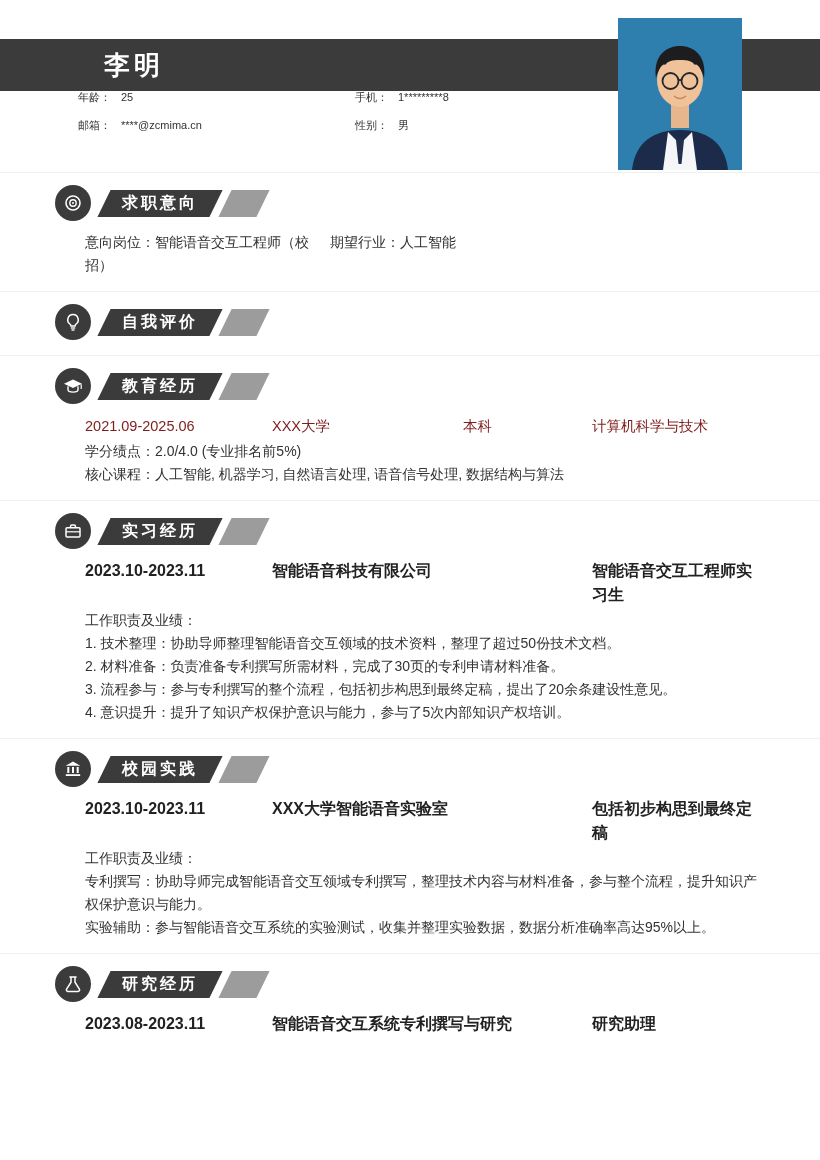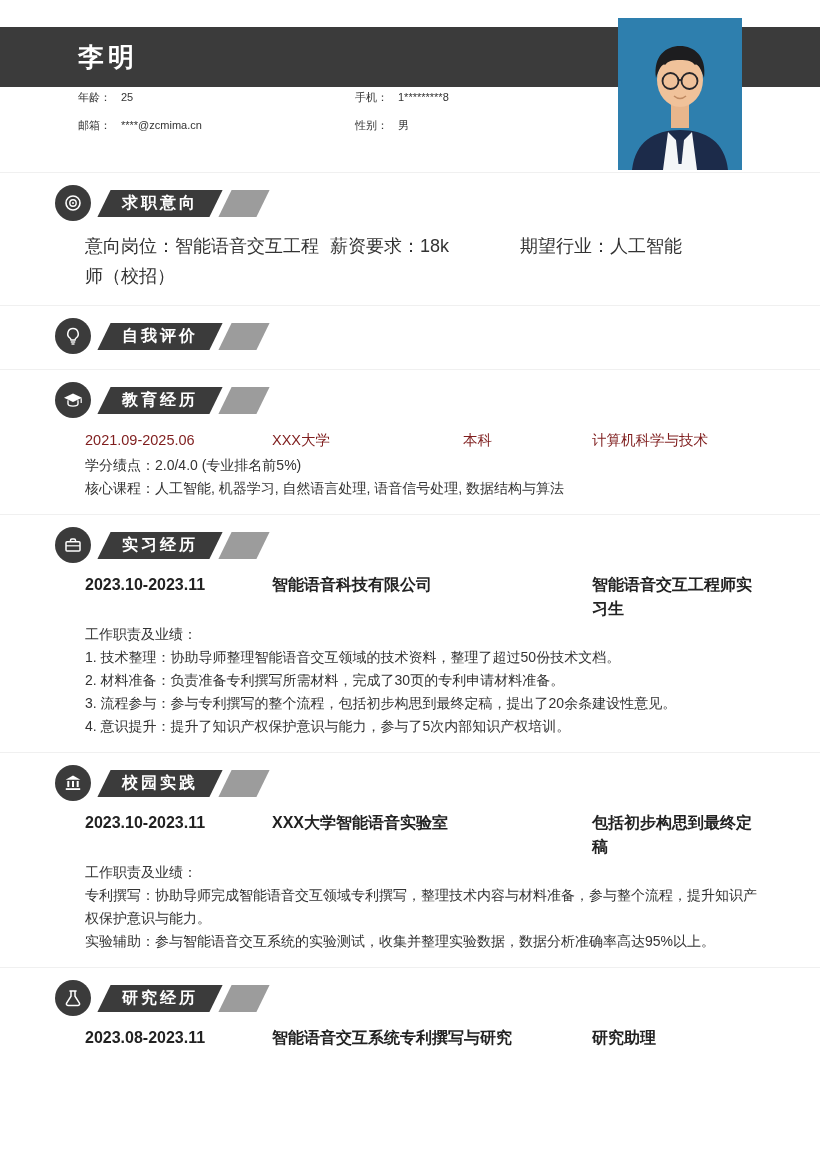--- a/index.html
+++ b/index.html
@@ -6,22 +6,22 @@
   html,body { background:#fff; }
   body {
     width:820px; height:1160px; overflow:hidden;
     font-family:"Liberation Sans","DejaVu Sans",sans-serif;
     color:#333;
   }
   .page { position:relative; width:820px; height:1160px; background:#fff; }
 
   
   .topbar {
-    position:absolute; top:27px; left:0; width:820px; height:60px;
-    background:#3b3b3b; display:flex; align-items:center; padding-left:78px;
+    position:absolute; top:39px; left:0; width:820px; height:52px;
+    background:#3b3b3b; display:flex; align-items:center; padding-left:104px;
   }
   .name { color:#fff; font-size:26px; font-weight:bold; letter-spacing:4px; }
   .photo {
     position:absolute; top:18px; right:78px; width:124px; height:152px;
     overflow:hidden; background:#2e7fae;
   }
   .contact {
     position:absolute; top:90px; left:78px; width:560px;
     display:grid; grid-template-columns:277px auto; row-gap:13px;
     font-size:11px;
@@ -43,21 +43,21 @@
     transform:skewX(-26deg);
   }
   .sec-badge span { transform:skewX(26deg); color:#fff; font-weight:bold; font-size:16px; letter-spacing:3px; white-space:nowrap; }
   .sec-accent { width:38px; height:27px; background:#9c9c9c; transform:skewX(-26deg); margin-left:9px; }
   .sec-body { margin-left:85px; margin-right:57px; }
 
   .line, .para { font-size:14px; line-height:23px; color:#333; }
   .erow { display:grid; grid-template-columns:187px 191px 129px 1fr; font-size:14.5px; font-weight:normal; color:#7f1d1d; line-height:24px; margin-bottom:2px; }
   .xrow { display:grid; grid-template-columns:187px 320px 1fr; font-size:16px; font-weight:bold; color:#222; line-height:24px; margin-bottom:2px; }
 
-  .ji-row { display:flex; font-size:18px; line-height:30px; }
+  .ji-row { display:flex; font-size:14px; line-height:23px; }
   .ji-1 { width:245px; } .ji-2 { width:190px; }
 
   svg { display:block; }
 </style>
 </head>
 <body>
 
 <div class="page">
 
   <div class="topbar">
@@ -107,21 +107,20 @@
             </svg>
         </div>
         <div class="sec-badge">
             <span>求职意向</span>
           </div>
         <div class="sec-accent"></div>
       </div>
       <div class="sec-body">
         <div class="ji-row">
           <span class="ji-1"><span>意向岗位：</span><span>智能语音交互工程师（校招）</span></span>
-          <span class="ji-2"><span>薪资要求：</span><span>18k</span></span>
           <span class="ji-3"><span>期望行业：</span><span>人工智能</span></span>
         </div>
       </div>
     </div>
 
     <div class="sec">
       <div class="sec-head">
         <div class="sec-icon">
           <svg width="20" height="20" viewBox="0 0 20 20">
               <path d="M10 2.6a5.2 5.2 0 0 0-3.1 9.4c.7.5 1.1 1.3 1.1 2.1h4c0-.8.4-1.6 1.1-2.1A5.2 5.2 0 0 0 10 2.6z" fill="none" stroke="#fff" stroke-width="1.5"></path>

